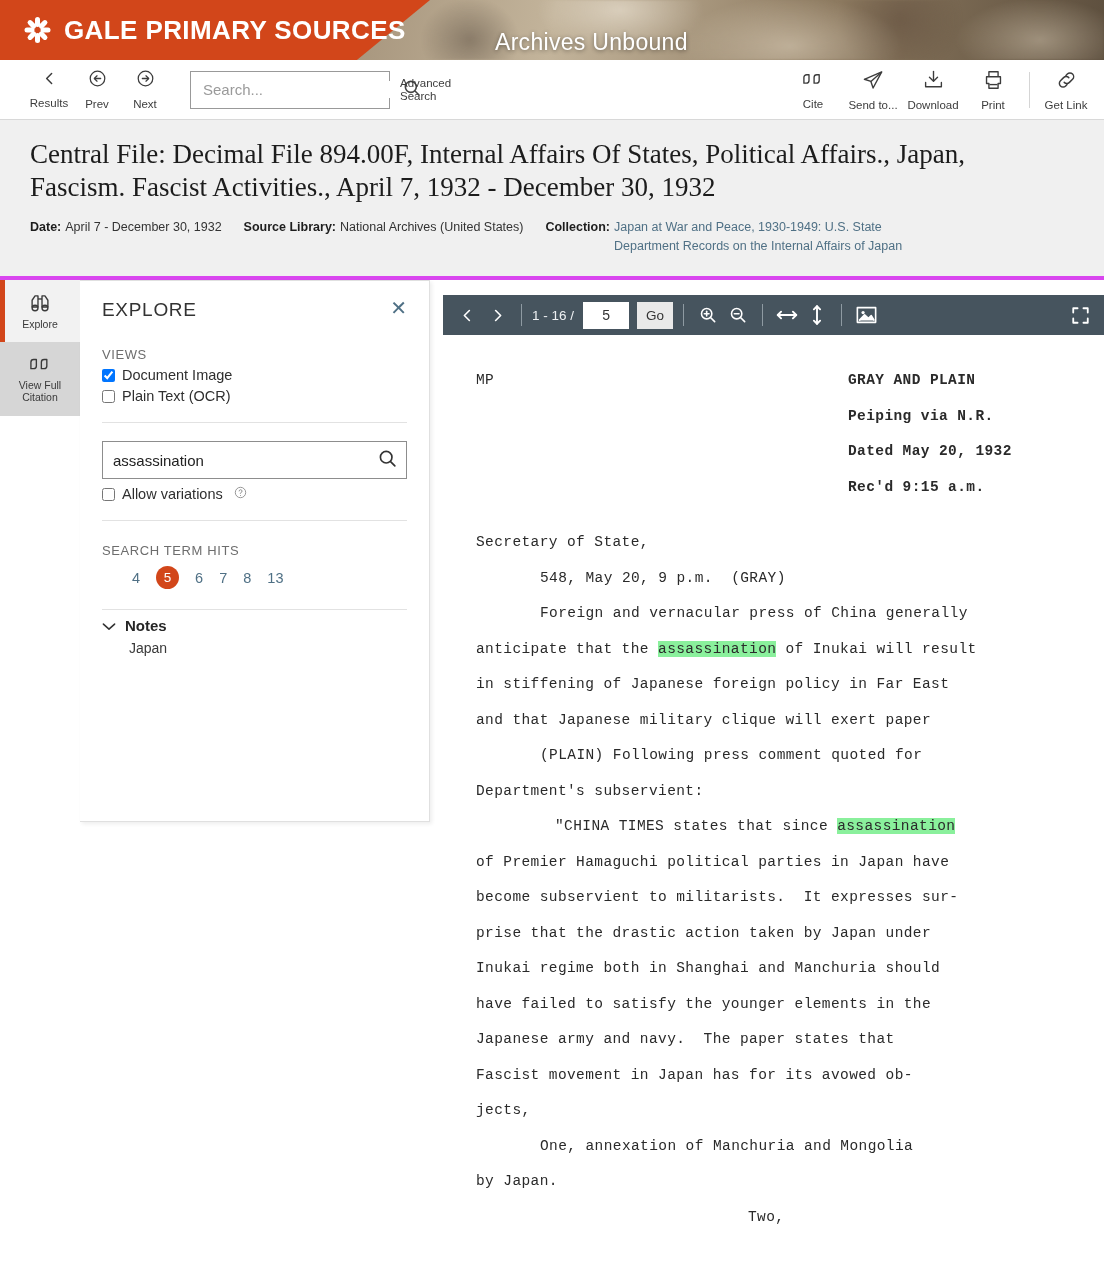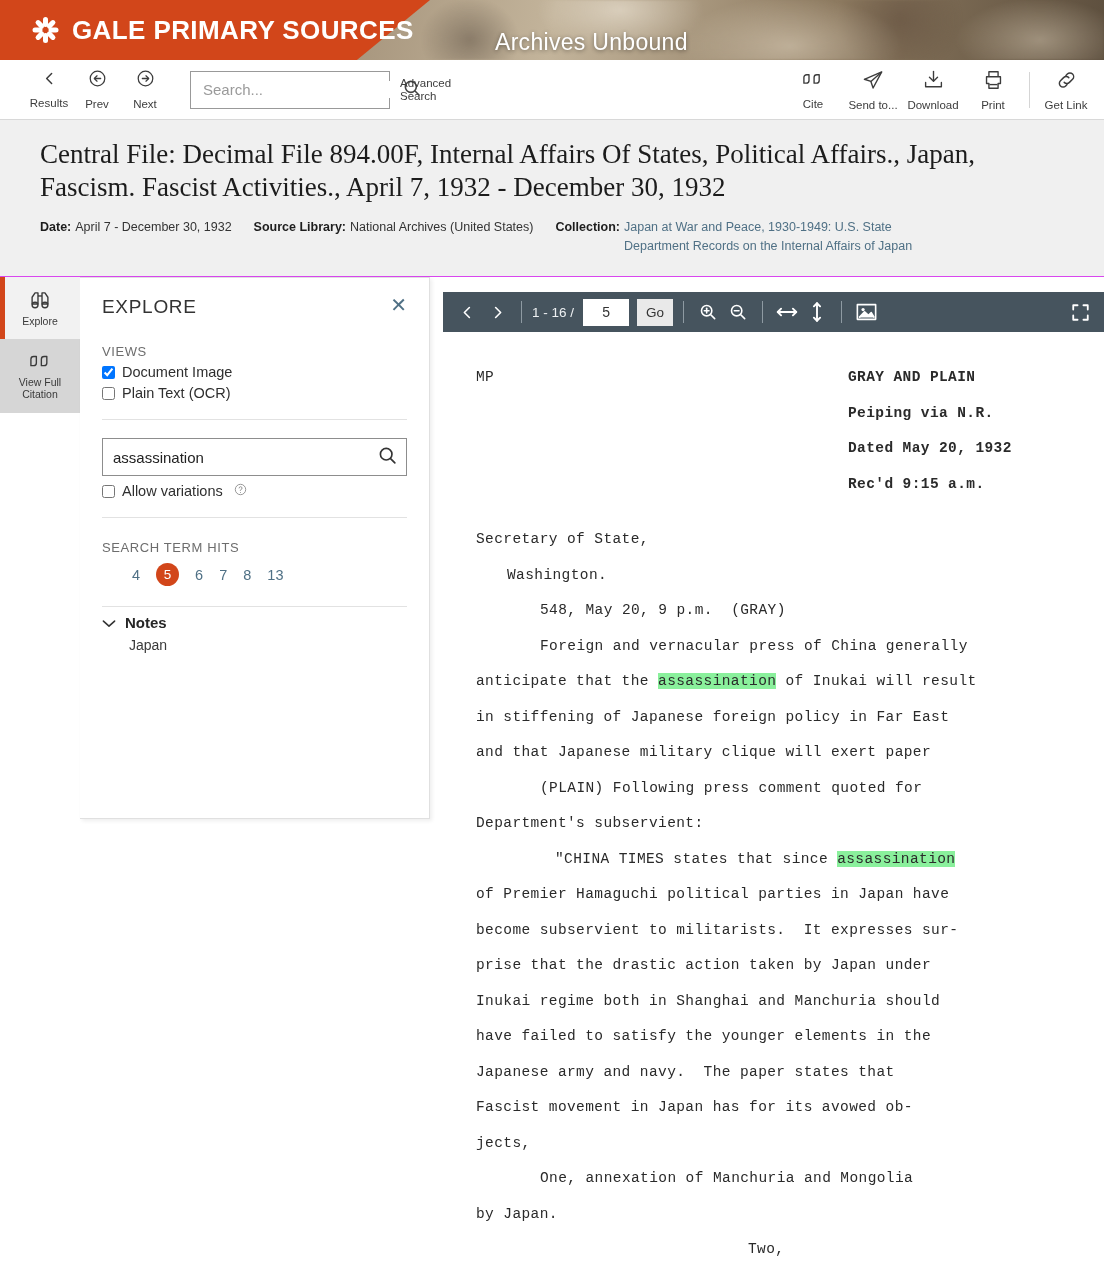--- a/index.html
+++ b/index.html
@@ -24,21 +24,21 @@
       radial-gradient(ellipse 120px 60px at 1040px 40px, rgba(225,212,190,.45), transparent 70%),
       radial-gradient(ellipse 70px 60px at 470px 40px, rgba(70,58,48,.4), transparent 70%);
     filter: blur(1px);
   }
   .brand-wedge {
     position: absolute; left: 0; top: 0; height: 60px; width: 430px;
     background: #d2461a; z-index: 3;
     clip-path: polygon(0 0, 100% 0, 83% 100%, 0 100%);
   }
   .brand-inner {
-    position: absolute; left: 16px; top: 0; height: 60px; z-index: 4;
+    position: absolute; left: 8px; top: 0; height: 60px; z-index: 4;
     display: flex; align-items: center; gap: 12px; padding-left: 14px;
   }
   .gale-mark { position: relative; width: 30px; height: 30px; }
   .gale-mark i {
     position: absolute; left: 13px; top: 2px;
     width: 5px; height: 10px; background: #fff; border-radius: 2.5px;
     transform-origin: 2.5px 13px;
   }
   .brand-text {
     color: #fff; font-size: 26px; letter-spacing: .4px; font-weight: 600; white-space: nowrap;
@@ -79,22 +79,22 @@
   .tools { position: absolute; right: 8px; display: flex; align-items: center; }
   .tool {
     width: 60px; display: flex; flex-direction: column; align-items: center;
     gap: 4px; cursor: pointer; color: #3c3c3c;
   }
   .tool .lbl { font-size: 11.5px; color: #3d3d3d; white-space: nowrap; }
   .tool-sep { width: 1px; height: 36px; background: #d5d5d5; margin: 0 6px; }
 
   
   .dochead {
-    background: #f0f0f0; padding: 18px 30px 20px 40px;
-    border-bottom: 1px solid #d946ef;
+    background: #f0f0f0; padding: 18px 30px 20px 30px;
+    border-bottom: 4px solid #d946ef;
   }
   .doctitle {
     font-family: "Liberation Serif", serif;
     font-size: 27px; line-height: 33px; color: #1c1c1c; font-weight: 400;
     max-width: 1010px;
   }
   .docmeta {
     margin-top: 14px; font-size: 12.5px; line-height: 19px; color: #333;
     display: flex; flex-wrap: wrap; align-items: flex-start;
   }
@@ -504,21 +504,20 @@
       <div class="dline dl-head">
         <span class="lft"></span>
         <span class="rgt">Dated May 20, 1932</span>
       </div>
       <div class="dline dl-head">
         <span class="lft"></span>
         <span class="rgt">Rec'd 9:15 a.m.</span>
       </div>
 
       <div class="dline dbody" style="margin-top:20px">Secretary of State,</div>
-      <div class="dline dbody ind2">Washington.</div>
 
       <div id="doc-lines">
           <div class="dline dbody ind1">548, May 20, 9 p.m.  (GRAY)</div>
           <div class="dline dbody ind1">Foreign and vernacular press of China generally</div>
           <div class="dline dbody"><span>anticipate that the </span><span class="hl">assassination</span><span> of Inukai will result</span></div>
           <div class="dline dbody">in stiffening of Japanese foreign policy in Far East</div>
           <div class="dline dbody">and that Japanese military clique will exert paper</div>
           <div class="dline dbody ind1">(PLAIN) Following press comment quoted for</div>
           <div class="dline dbody">Department's subservient:</div>
           <div class="dline dbody ind3"><span>"CHINA TIMES states that since </span><span class="hl">assassination</span><span></span></div>

